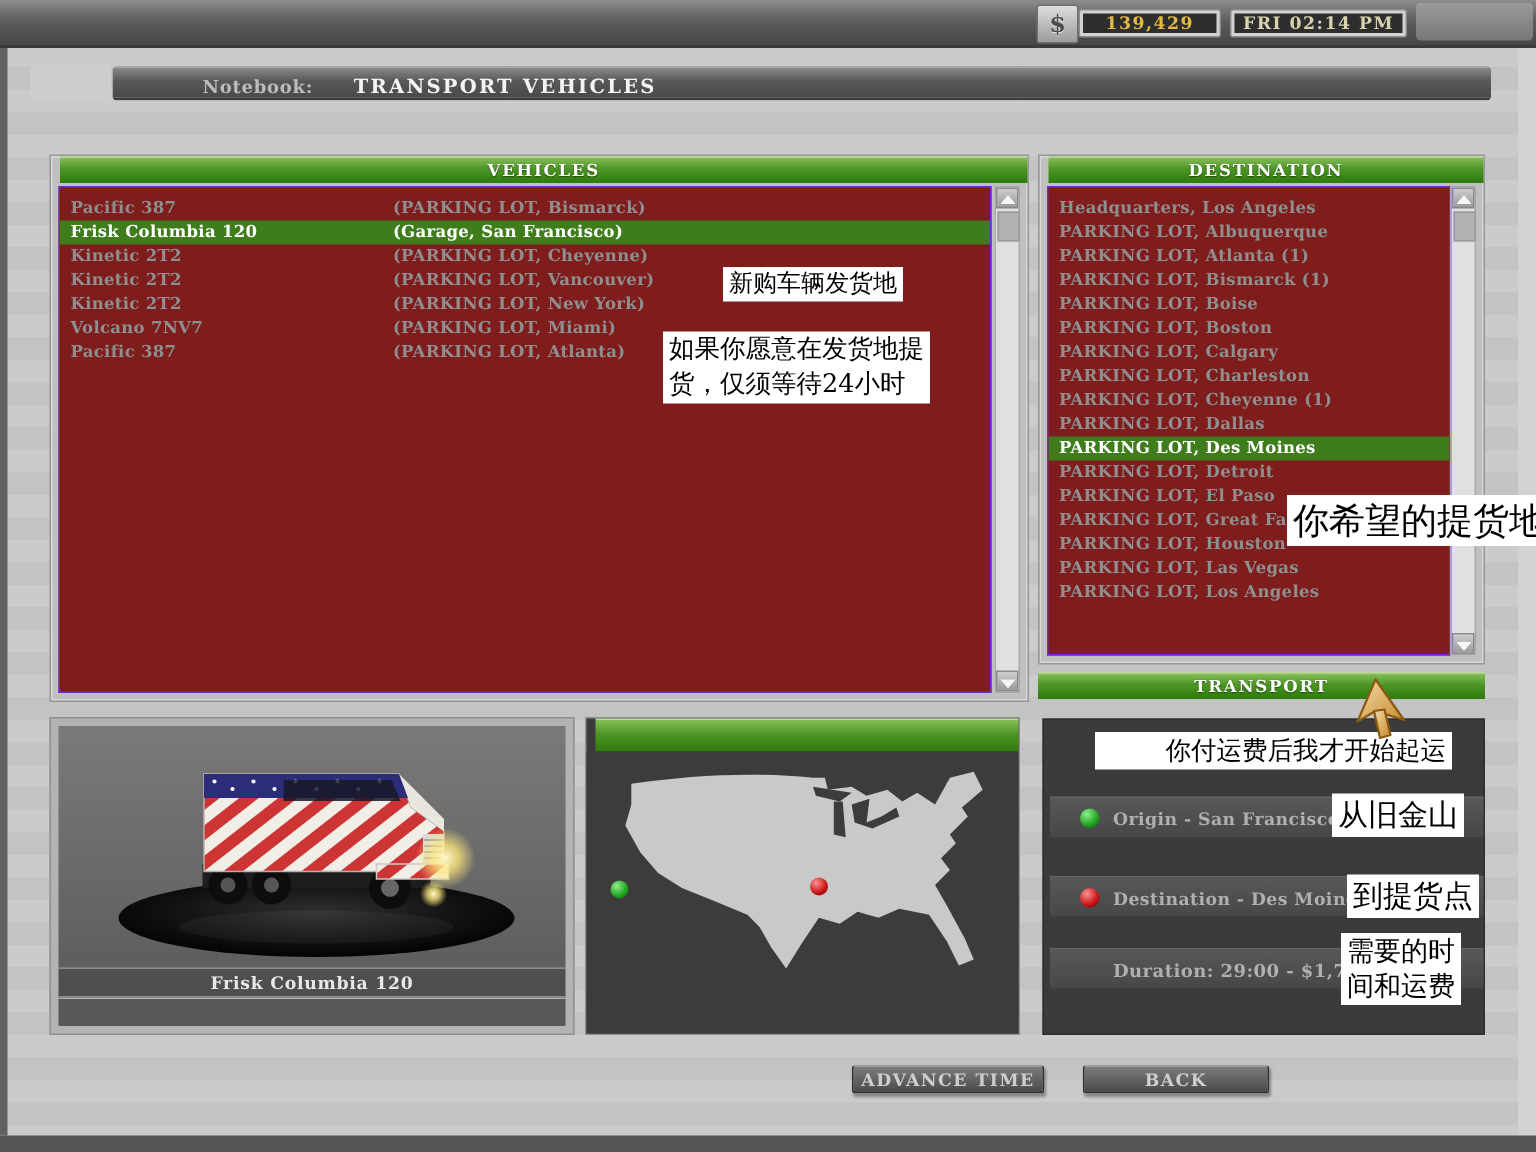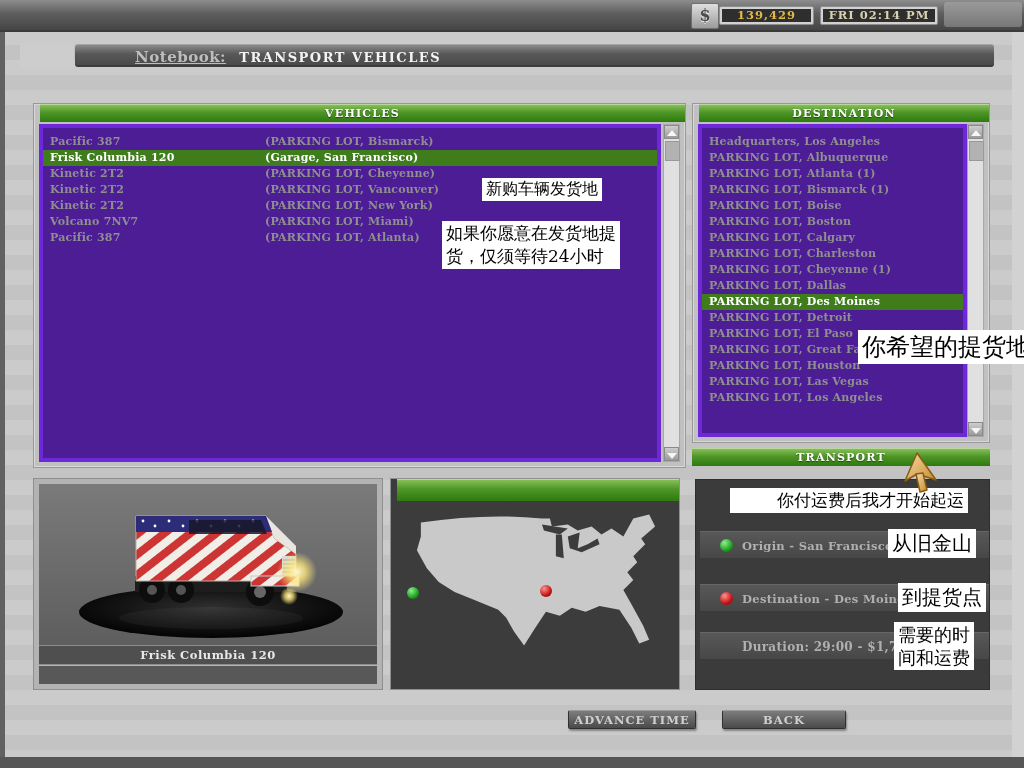--- a/index.html
+++ b/index.html
@@ -28,32 +28,32 @@
   .date-box .lcd-inner { color:#d9d2ae; }
   .left-edge { position:absolute; left:0; top:30px; width:5px; height:727px; background:#616161; }
   .right-strip { position:absolute; left:1012px; top:30px; width:12px; height:727px; background:#d2d2d2; }
   .footer-bar { position:absolute; left:0; top:757px; width:1024px; height:11px; background:#565656; }
   .notebook-cap { position:absolute; left:20px; top:44px; width:54px; height:23px;
     background:#cdcdcd; border-radius:3px 0 0 3px; }
   .notebook-bar { position:absolute; left:75px; top:44px; width:919px; height:23px;
     background:linear-gradient(#8b8b8b 0%,#585858 45%,#4a4a4a 100%);
     border-top:1px solid #a2a2a2; border-bottom:2px solid #3c3c3c; border-radius:3px;
     line-height:23px; padding-left:60px; box-sizing:border-box; white-space:nowrap; }
-  .notebook-label { font-weight:bold; font-size:15px; color:#bdbdbd; letter-spacing:0.5px;text-decoration:underline; }
-  .notebook-title { font-weight:bold; font-size:13px; color:#f4f4f4; letter-spacing:1.5px; margin-left:8px; }
+  .notebook-label { font-weight:bold; font-size:12px; color:#bdbdbd; letter-spacing:0.5px; }
+  .notebook-title { font-weight:bold; font-size:13px; color:#f4f4f4; letter-spacing:1.5px; margin-left:22px; }
   
   .panel { position:absolute; background:#c0c0c0; border:1px solid #989898;
     box-shadow:inset 0 0 0 1px #d8d8d8; box-sizing:border-box; }
   .green-header { position:absolute; left:6px; right:0; top:0; height:18px;
     background:linear-gradient(#86bf58 0%,#4d9526 45%,#2e7a0e 100%);
     border-top:1px solid #b9d79d; box-sizing:border-box;
     color:#fff; font-weight:bold; font-size:11px; letter-spacing:1.2px;
     text-align:center; line-height:17px; text-shadow:0 1px 1px rgba(0,0,0,.5); }
   .panel-body { position:absolute; left:5px; right:24px; top:20px; bottom:5px;
-    background:#4c1d95; border:4px solid #6d28d9; padding-top:6px; box-sizing:border-box; overflow:hidden; }
+    background:#7f1d1d; border:1px solid #6d28d9; padding-top:6px; box-sizing:border-box; overflow:hidden; }
   .scrollbar { position:absolute; right:5px; top:20px; bottom:5px; width:17px; background:#e0e0e0;
     border:1px solid #a8a8a8; box-sizing:border-box; }
   .sb-btn { position:absolute; left:0; width:15px; height:14px;
     background:linear-gradient(#cdcdcd,#9a9a9a); border:1px solid #8a8a8a; box-sizing:border-box; }
   .sb-btn.up { top:0; } .sb-btn.down { bottom:0; }
   .sb-tri { position:absolute; left:2px; width:0; height:0; border-left:5px solid transparent; border-right:5px solid transparent; }
   .up .sb-tri { top:4px; border-bottom:6px solid #f6f6f6; }
   .down .sb-tri { top:5px; border-top:6px solid #f6f6f6; }
   .sb-thumb { position:absolute; left:1px; width:13px; height:18px; top:16px; background:#b2b2b2; border:1px solid #999; }
   .list-row { height:16px; line-height:16px; font-weight:bold; font-size:11px;

